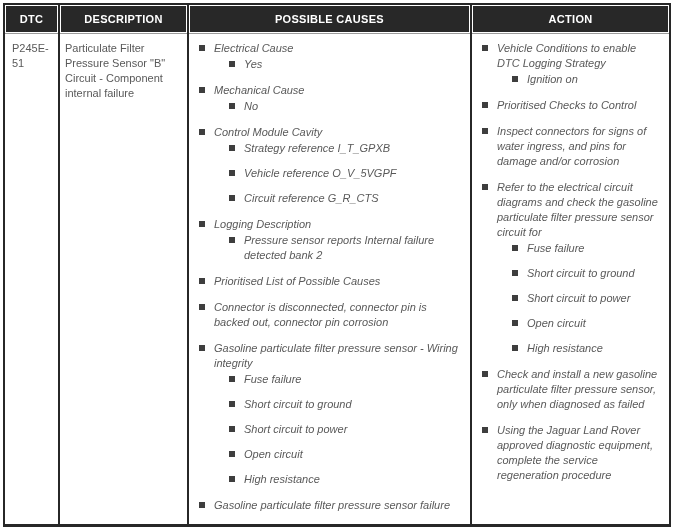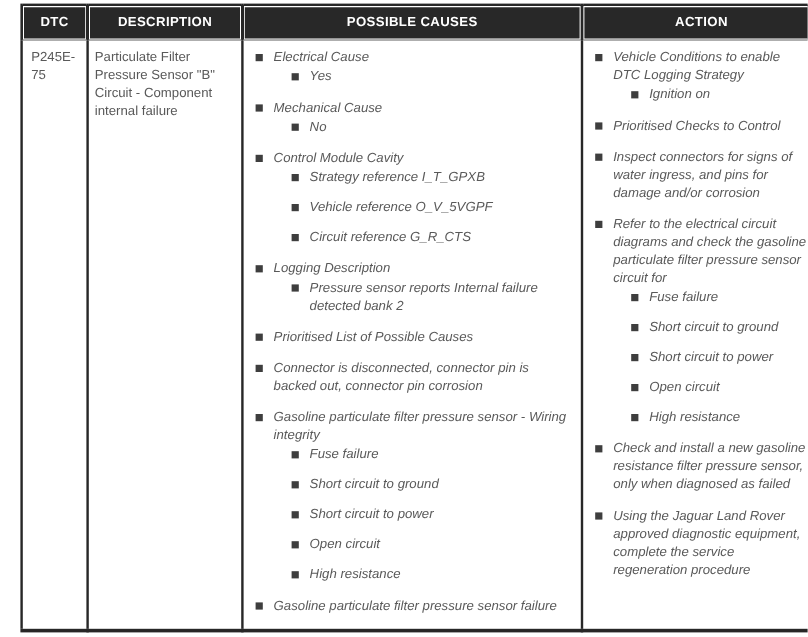--- a/index.html
+++ b/index.html
@@ -3,21 +3,21 @@
 <meta charset="utf-8">
 <style>
   * { box-sizing: border-box; }
   html, body {
     margin: 0; padding: 0;
     background: #ffffff;
     width: 673px; height: 531px;
     font-family: "Liberation Sans", sans-serif;
     overflow: hidden;
   }
-  .page { padding: 3px 0 0 17px; }
+  .page { padding: 3px 0 0 3px; }
   table.dtc-table {
     border-collapse: collapse;
     table-layout: fixed;
     width: 666px;
     border: 2px solid #272727;
     border-bottom-width: 3px;
   }
   col.c-dtc    { width: 55px; }
   col.c-desc   { width: 129px; }
   col.c-causes { width: 283px; }
@@ -76,21 +76,21 @@
       <tr>
         <th>DTC</th>
         <th>DESCRIPTION</th>
         <th>POSSIBLE CAUSES</th>
         <th>ACTION</th>
       </tr>
     </thead>
     <tbody>
       <tr>
         <td class="dtc-cell">
-          <span>P245E-75</span>
+          <span>P245E-51</span>
         </td>
         <td class="desc-cell">
           <span>Particulate Filter Pressure Sensor "B" Circuit - Component internal failure</span>
         </td>
         <td class="causes-cell">
           <ul class="blist" id="causes-list">
               <li class="l1">
                 <div class="line">
                   <span class="bullet"></span>
                   <span class="txt">Electrical Cause</span>
@@ -278,21 +278,21 @@
                     <div class="line">
                       <span class="bullet"></span>
                       <span class="txt">High resistance</span>
                     </div>
                   </li>
                 </ul>
               </li>
               <li class="l1">
                 <div class="line">
                   <span class="bullet"></span>
-                  <span class="txt">Check and install a new gasoline resistance filter pressure sensor, only when diagnosed as failed</span>
+                  <span class="txt">Check and install a new gasoline particulate filter pressure sensor, only when diagnosed as failed</span>
                 </div>
               </li>
               <li class="l1">
                 <div class="line">
                   <span class="bullet"></span>
                   <span class="txt">Using the Jaguar Land Rover approved diagnostic equipment, complete the service regeneration procedure</span>
                 </div>
               </li>
             </ul>
         </td>

